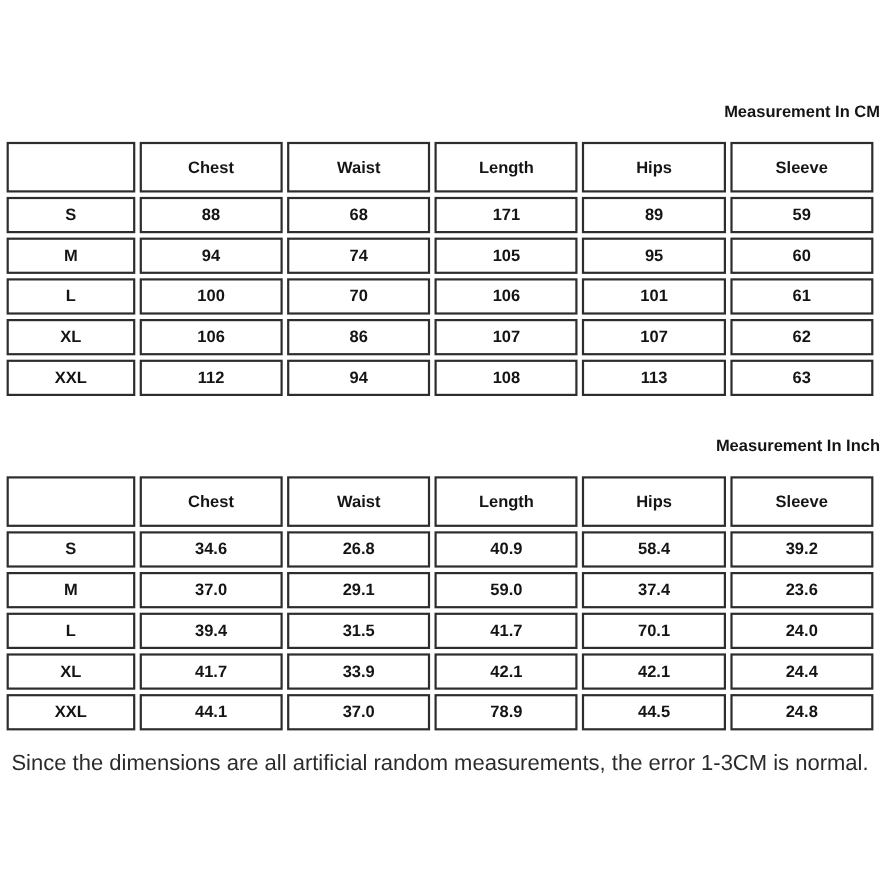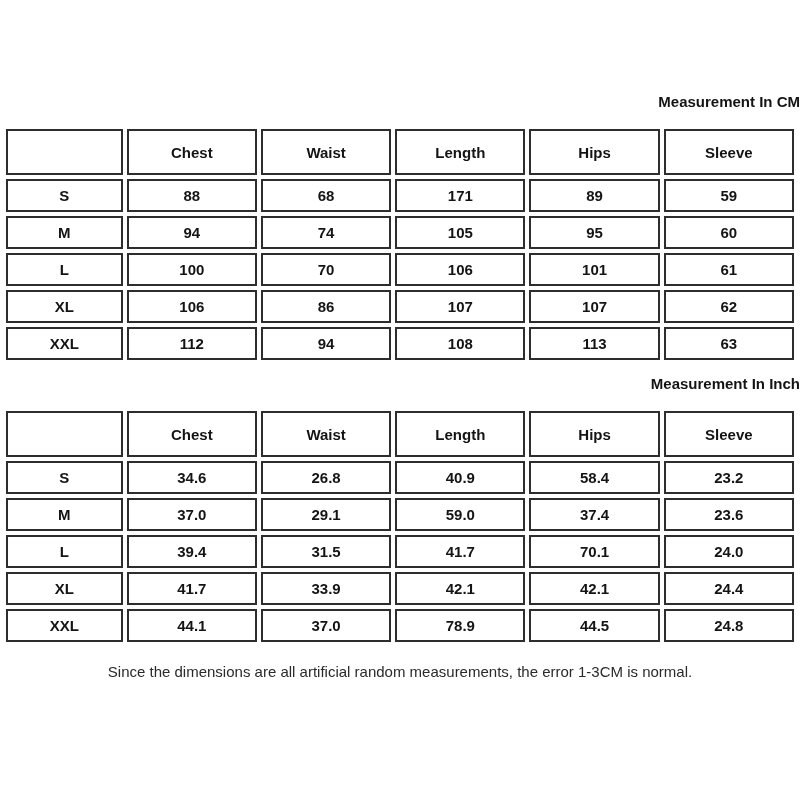--- a/index.html
+++ b/index.html
@@ -18,21 +18,21 @@
   .chart-title {
     text-align: right;
     font-size: 15px;
     font-weight: bold;
     color: #141414;
     line-height: 16px;
     margin: 0 0 15px 0;
     padding-left: 32px;
   }
   .title-inch {
-    margin-top: 12px;
+    margin-top: 34px;
   }
   table.size-table {
     border-collapse: separate;
     border-spacing: 4px;
     table-layout: fixed;
     width: 796px;
     margin: 0 auto;
   }
   table.size-table th,
   table.size-table td {
@@ -49,21 +49,21 @@
   table.size-table th {
     height: 42px;
   }
   table.size-table td {
     height: 29px;
   }
   col.c-size   { width: 15.2%; }
   col.c-metric { width: 16.96%; }
   .note {
     text-align: center;
-    font-size: 15px;
+    font-size: 20px;
     font-weight: normal;
     color: #2a2a2a;
     margin-top: 17px;
     line-height: 18px;
   }
 </style>
 </head>
 <body>
 
 <div class="chart-title">Measurement In CM</div>
@@ -148,21 +148,21 @@
     <th>Length</th>
     <th>Hips</th>
     <th>Sleeve</th>
   </tr>
   <tr>
     <td>S</td>
     <td>34.6</td>
     <td>26.8</td>
     <td>40.9</td>
     <td>58.4</td>
-    <td>23.2</td>
+    <td>39.2</td>
   </tr>
   <tr>
     <td>M</td>
     <td>37.0</td>
     <td>29.1</td>
     <td>59.0</td>
     <td>37.4</td>
     <td>23.6</td>
   </tr>
   <tr>

